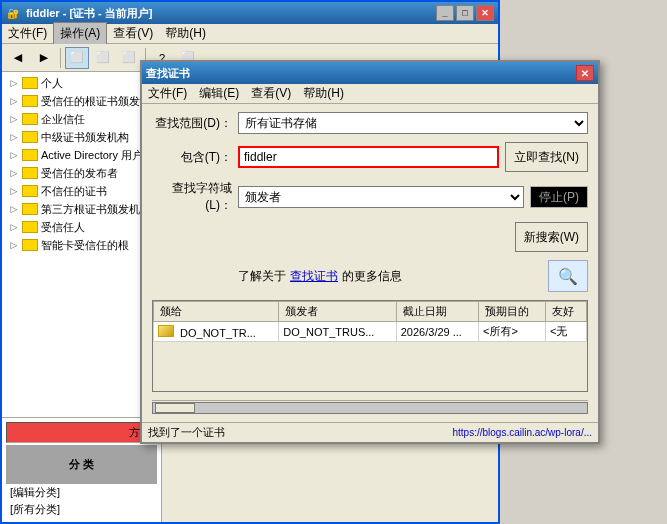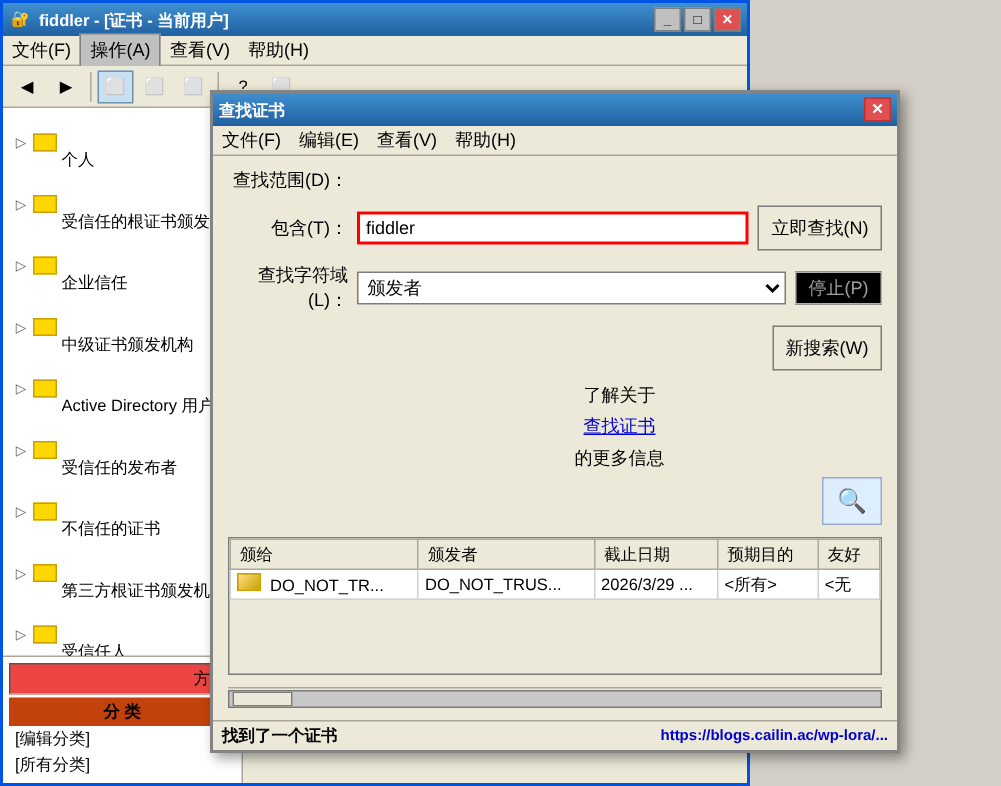--- a/index.html
+++ b/index.html
@@ -190,37 +190,36 @@
       margin-right: 3px;
       display: inline-block;
       flex-shrink: 0;
       position: relative;
     }
 
     .tree-label {
       font-size: 11px;
       overflow: hidden;
       text-overflow: ellipsis;
-      margin-top: 24px;
     }
 
     .left-panel-bottom {
       border-top: 1px solid #aca899;
       padding: 4px;
       font-size: 11px;
     }
 
     .category-section {
       margin-top: 2px;
     }
 
     .category-title {
       font-weight: bold;
-      padding: 2px;
-      background: #c2410c;
+      padding: 12px;
+      background: #a3a3a3;
       text-align: center;
     }
 
     .category-item {
       padding: 1px 4px;
       cursor: pointer;
     }
 
     
     .right-panel {
@@ -359,21 +358,20 @@
       cursor: default;
       white-space: nowrap;
     }
 
     .info-link-row {
       display: flex;
       align-items: center;
       padding-left: 86px;
       font-size: 12px;
       gap: 4px;
-      flex-direction: column;
     }
 
     .info-link {
       color: #0000cc;
       text-decoration: underline;
       cursor: pointer;
     }
 
     .info-image {
       width: 40px;
@@ -440,21 +438,20 @@
     }
 
     .dialog-status-bar {
       background: #ece9d8;
       border-top: 1px solid #aca899;
       padding: 2px 6px;
       font-size: 11px;
       display: flex;
       align-items: center;
       justify-content: space-between;
-      font-weight: bold;
     }
 
     .status-left {
       color: #000;
     }
 
     .status-right {
       color: #0000cc;
       font-size: 10px;
     }
@@ -586,20 +583,23 @@
     <div class="dialog-menu-item">文件(F)</div>
     <div class="dialog-menu-item">编辑(E)</div>
     <div class="dialog-menu-item">查看(V)</div>
     <div class="dialog-menu-item">帮助(H)</div>
   </div>
 
   <div class="dialog-content">
 
     <div class="form-row">
       <label class="form-label">查找范围(D)：</label>
+      <select class="form-select">
+        <option>所有证书存储</option>
+      </select>
     </div>
 
     <div class="form-row">
       <label class="form-label">包含(T)：</label>
       <input type="text" class="form-control search-input-highlight" value="fiddler" style="">
       <button class="btn-primary">立即查找(N)</button>
     </div>
 
     <div class="form-row">
       <label class="form-label">查找字符域(L)：</label>

